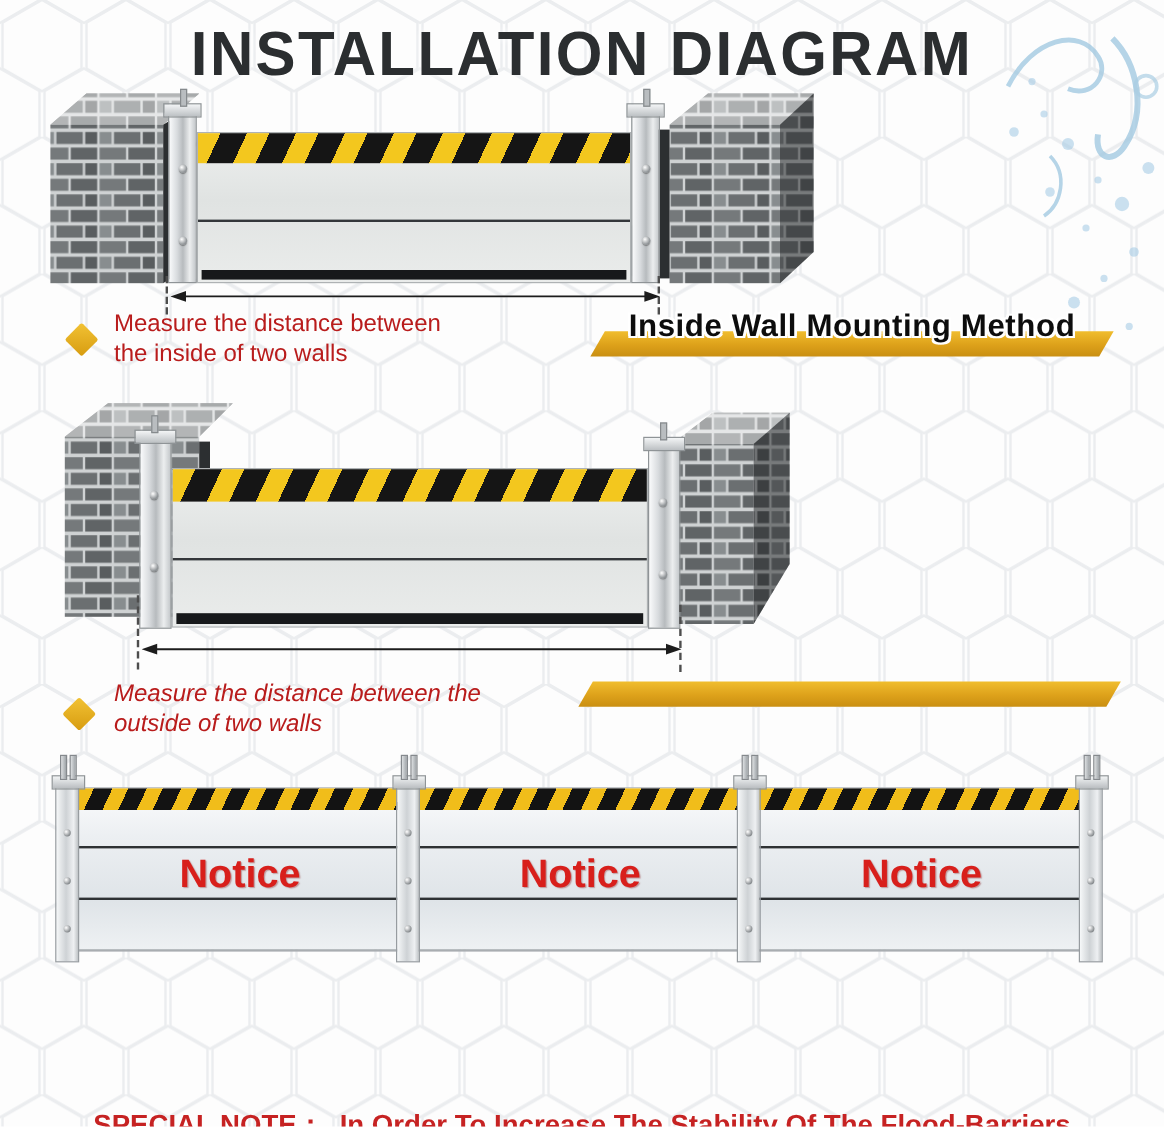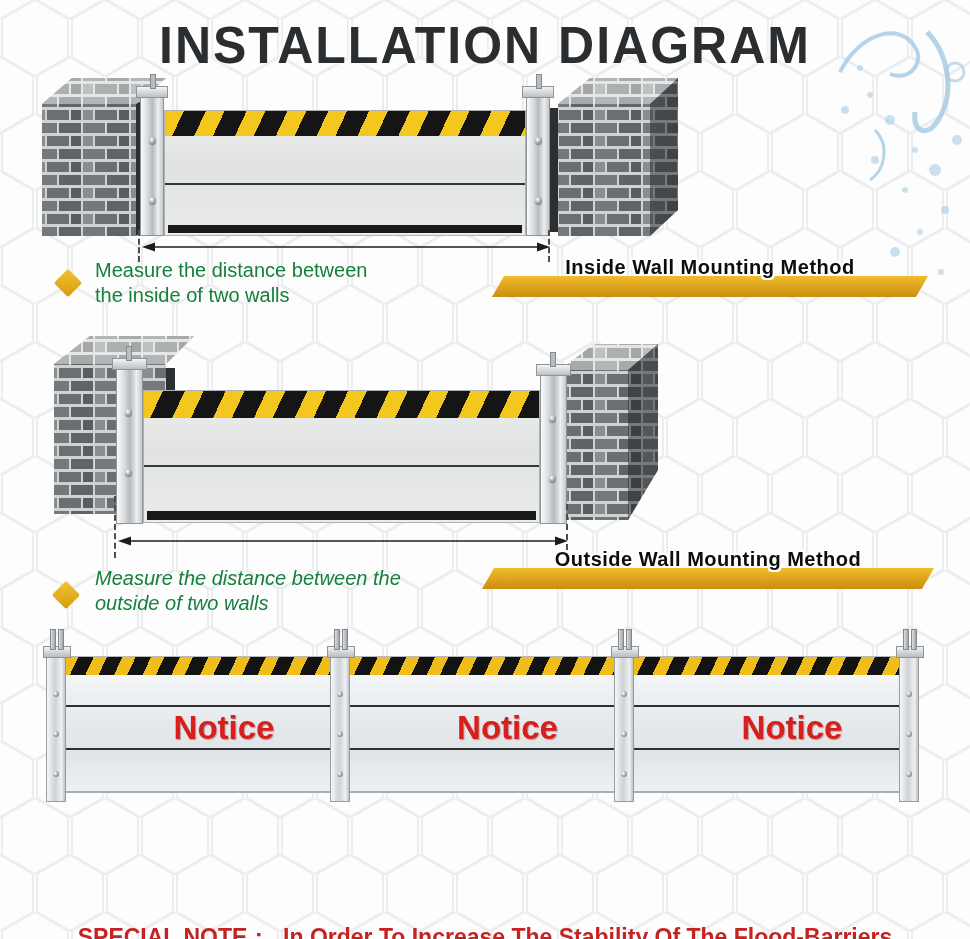--- a/index.html
+++ b/index.html
@@ -29,39 +29,39 @@
   .hazard{position:absolute;left:0;right:0;top:0;height:25px;
         background:repeating-linear-gradient(115deg,#f3c71e 0 17px,#151515 17px 37px);}
   .barrier .pline{position:absolute;left:0;right:0;height:2px;background:#34373a;}
   .barrier .bbar{position:absolute;left:3px;right:3px;bottom:2px;height:8px;background:#17191b;}
 
   .measure-dash{position:absolute;width:0;border-left:2px dashed #4d4d4d;z-index:5;}
   .measure-arrow{position:absolute;z-index:5;}
 
   .bullet{position:absolute;width:20px;height:20px;z-index:6;border-radius:2px;
         background:linear-gradient(135deg,#f2c234,#d79c10);transform:rotate(45deg);}
-  .measure-note{position:absolute;z-index:6;font-size:20px;line-height:25px;color:#15803d;}
+  .measure-note{position:absolute;z-index:6;font-size:20px;line-height:25px;color:#b91c1c;}
 
   .banner{position:absolute;z-index:6;height:46px;}
   .banner .banner-bg{position:absolute;left:14px;right:14px;bottom:3px;height:21px;
         background:linear-gradient(180deg,#f0bd2e 0%,#dda11a 55%,#c98f12 100%);transform:skewX(-30deg);}
   .banner .banner-label{position:relative;display:block;width:100%;text-align:center;top:2px;
-        font-size:20px;font-weight:bold;color:#0d0d0d;letter-spacing:0.5px;
+        font-size:26px;font-weight:bold;color:#0d0d0d;letter-spacing:0.5px;
         text-shadow:-2px -2px 0 #fff,2px -2px 0 #fff,-2px 2px 0 #fff,2px 2px 0 #fff,0 -2px 0 #fff,0 2px 0 #fff,-2px 0 0 #fff,2px 0 0 #fff;}
 
   
   .bpanel{position:absolute;top:656px;height:137px;z-index:2;box-sizing:border-box;
         background:linear-gradient(180deg,#fbfcfd 0%,#eceff2 30%,#dfe4e8 70%,#eef1f3 100%);
         border:1px solid #b6babd;border-bottom:2px solid #a9adb1;}
   .bpanel .bstripe{position:absolute;left:0;right:0;top:0;height:18px;
         background:repeating-linear-gradient(115deg,#f1bd1a 0 12px,#131313 12px 26px);}
   .bpanel .bline1{position:absolute;left:0;right:0;top:48px;height:2px;background:#2e3133;}
   .bpanel .bline2{position:absolute;left:0;right:0;top:91px;height:2px;background:#2e3133;}
   .notice{position:absolute;left:0;top:50px;width:100%;height:41px;line-height:41px;text-align:center;
-        font-size:33px;font-weight:bold;color:#d81f1b;text-shadow:1px 1px 1px rgba(120,0,0,.35);padding-left:24px;}
+        font-size:33px;font-weight:bold;color:#d81f1b;text-shadow:1px 1px 1px rgba(120,0,0,.35);}
   .bpost{position:absolute;top:648px;width:20px;height:154px;z-index:4;box-sizing:border-box;
         background:linear-gradient(90deg,#f6f8f9,#ced2d5 45%,#eef0f2 80%,#bfc3c6);border:1px solid #979ca0;}
   .bpost .cap{position:absolute;top:-3px;left:-4px;width:26px;height:10px;
         background:linear-gradient(#f2f4f5,#b9bdc0);border:1px solid #8f9497;}
   .bpost .pin{position:absolute;top:-20px;width:4px;height:19px;background:linear-gradient(90deg,#dde0e2,#9fa4a8);border:1px solid #85898d;}
   .bpost .pin.p1{left:3px}.bpost .pin.p2{left:11px}
   .bpost .bolt{position:absolute;left:6px;width:6px;height:6px;border-radius:50%;
         background:radial-gradient(circle at 35% 35%,#fff,#8f9396 65%,#5d6164);}
   .bpost .bolt.b1{top:42px}.bpost .bolt.b2{top:82px}.bpost .bolt.b3{top:122px}
 
@@ -215,21 +215,20 @@
     <line x1="10" y1="7" x2="440" y2="7" stroke="#1c1c1c" stroke-width="1.6"></line>
     <polygon points="0,7 13,2.5 13,11.5" fill="#1c1c1c"></polygon>
     <polygon points="450,7 437,2.5 437,11.5" fill="#1c1c1c"></polygon>
   </svg>
 
   <div class="bullet" style="left:56px;top:585px;"></div>
   <div class="measure-note" style="left:95px;top:566px;width:345px;font-style:italic;">Measure the distance between the outside of two walls</div>
 
   <div class="banner" style="left:474px;top:546px;width:468px;">
     <div class="banner-bg"></div>
-    <span class="banner-label">Outside Wall Mounting Method</span>
   </div>
 
   <div class="bpanel" style="left:64px;width:272px;">
     <div class="bstripe"></div>
     <div class="bline1"></div>
     <div class="bline2"></div>
     <div class="notice">Notice</div>
   </div>
   <div class="bpanel" style="left:348px;width:271px;">
     <div class="bstripe"></div>

